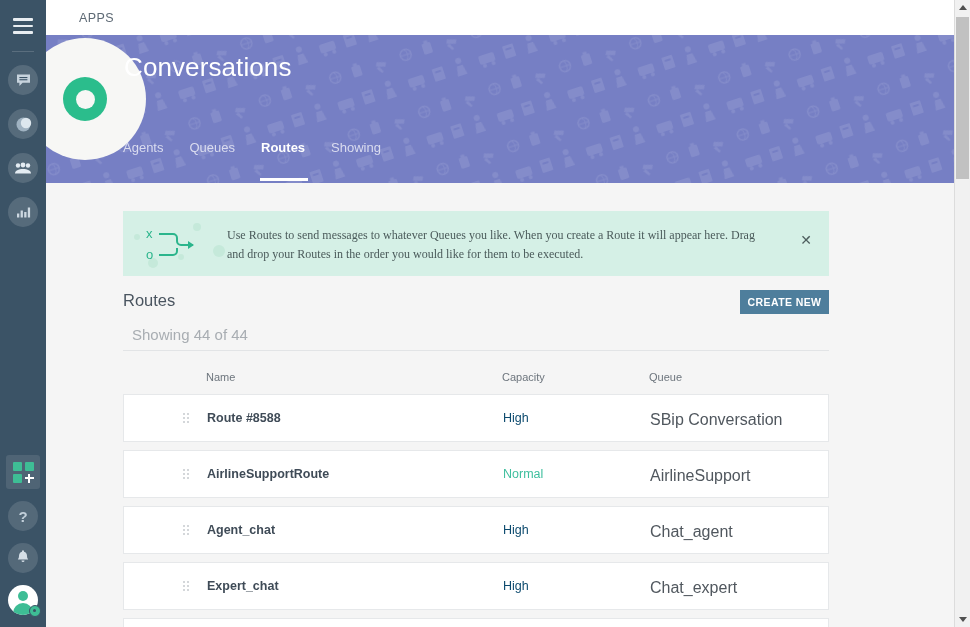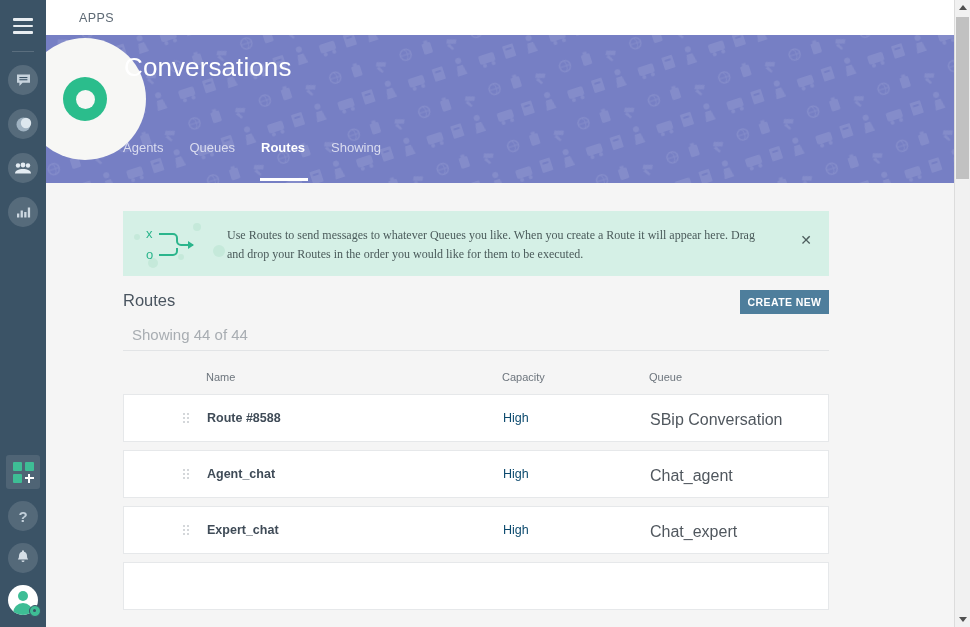--- a/index.html
+++ b/index.html
@@ -602,20 +602,33 @@
             <i></i>
             <i></i>
             <i></i>
             <i></i>
           </span>
         <span class="cell-name">Route #8588</span>
         <span class="cell-priority high">High</span>
         <span class="cell-queue">SBip Conversation</span>
       </div>
 
+      <div class="row">
+        <span class="drag-handle">
+            <i></i>
+            <i></i>
+            <i></i>
+            <i></i>
+            <i></i>
+            <i></i>
+          </span>
+        <span class="cell-name">AirlineSupportRoute</span>
+        <span class="cell-priority normal">Normal</span>
+        <span class="cell-queue">AirlineSupport</span>
+      </div>
 
       <div class="row">
         <span class="drag-handle">
             <i></i>
             <i></i>
             <i></i>
             <i></i>
             <i></i>
             <i></i>
           </span>

